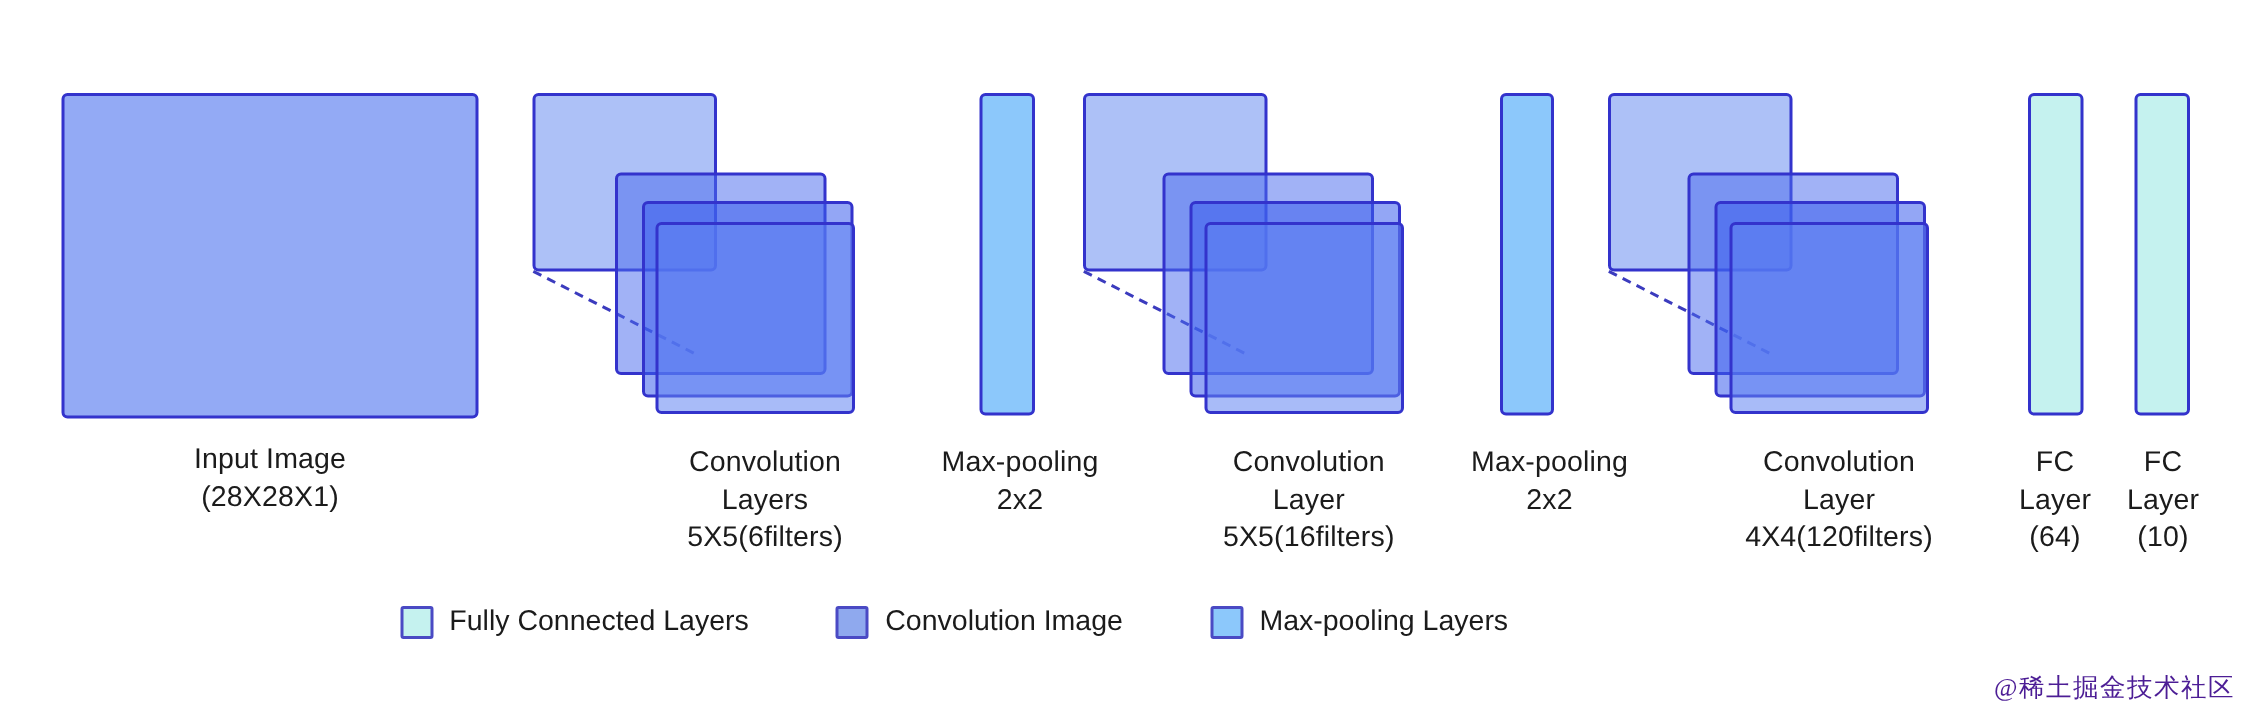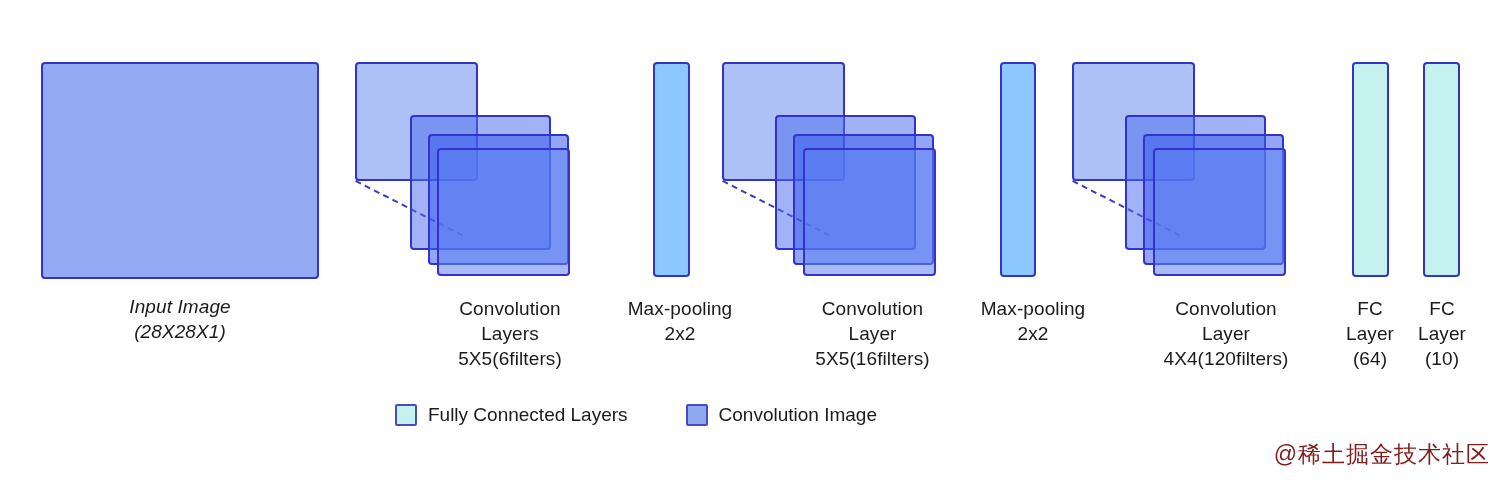--- a/index.html
+++ b/index.html
@@ -29,31 +29,31 @@
           display:flex;justify-content:center;align-items:flex-start;gap:58px;}
   .legend-item{display:flex;align-items:center;gap:11px;}
   .swatch{width:22px;height:22px;box-sizing:border-box;border:2px solid #4a4ac4;border-radius:2px;}
   .sw-fc{background:#c5f2ef;}
   .sw-conv{background:#8fa9ee;}
   .sw-pool{background:#8cc8fb;}
   .legend-text{font-size:19px;color:#1b1b1b;}
   
   #watermark{
     position:absolute;right:22px;bottom:12px;
-    font-size:23px;color:#7f1d1d;letter-spacing:1px;
-    font-family:Liberation Sans, sans-serif;
+    font-size:17px;color:#4c1d95;letter-spacing:1px;
+    font-family:Liberation Serif, serif;
   }
 </style>
 </head>
 <body>
 
 <div id="stage">
 
   <div class="rect input-rect" style="left:41px;top:62px;width:278px;height:217px;"></div>
-  <div class="label" style="left:40px;top:294px;width:280px;font-style:italic;">Input Image
+  <div class="label" style="left:40px;top:294px;width:280px;">Input Image
 (28X28X1)</div>
 
   <div>
     <div class="dash" style="left:356px;top:180px;width:120px;transform:rotate(27deg);"></div>
     <div class="rect conv-sq s0" style="left:355px;top:62px;width:123px;height:119px;"></div>
     <div class="rect conv-sq s1" style="left:410px;top:115px;width:141px;height:135px;"></div>
     <div class="rect conv-sq s2" style="left:428px;top:134px;width:141px;height:131px;"></div>
     <div class="rect conv-sq s3" style="left:437px;top:148px;width:133px;height:128px;"></div>
   </div>
   <div class="label" style="left:430px;top:296px;width:160px;">Convolution
@@ -102,17 +102,21 @@
 
   <div id="legend">
     <div class="legend-item">
       <span class="swatch sw-fc"></span>
       <span class="legend-text">Fully Connected Layers</span>
     </div>
     <div class="legend-item">
       <span class="swatch sw-conv"></span>
       <span class="legend-text">Convolution Image</span>
     </div>
+    <div class="legend-item">
+      <span class="swatch sw-pool"></span>
+      <span class="legend-text">Max-pooling Layers</span>
+    </div>
   </div>
 
   <div id="watermark">@稀土掘金技术社区</div>
 
 </div>
 
 </body></html>

